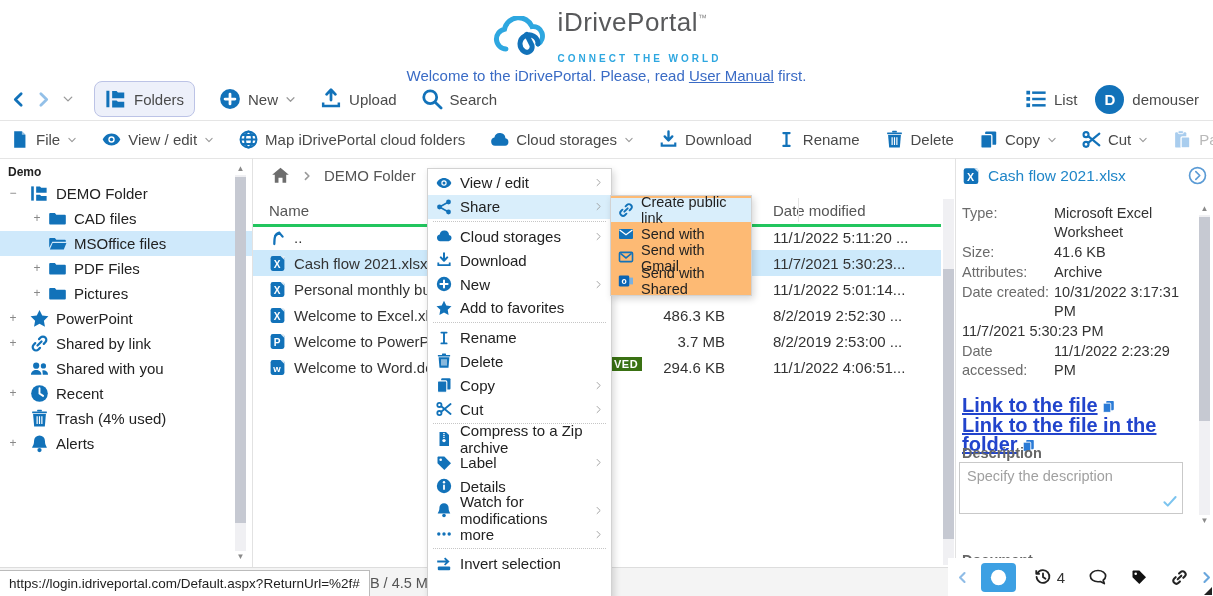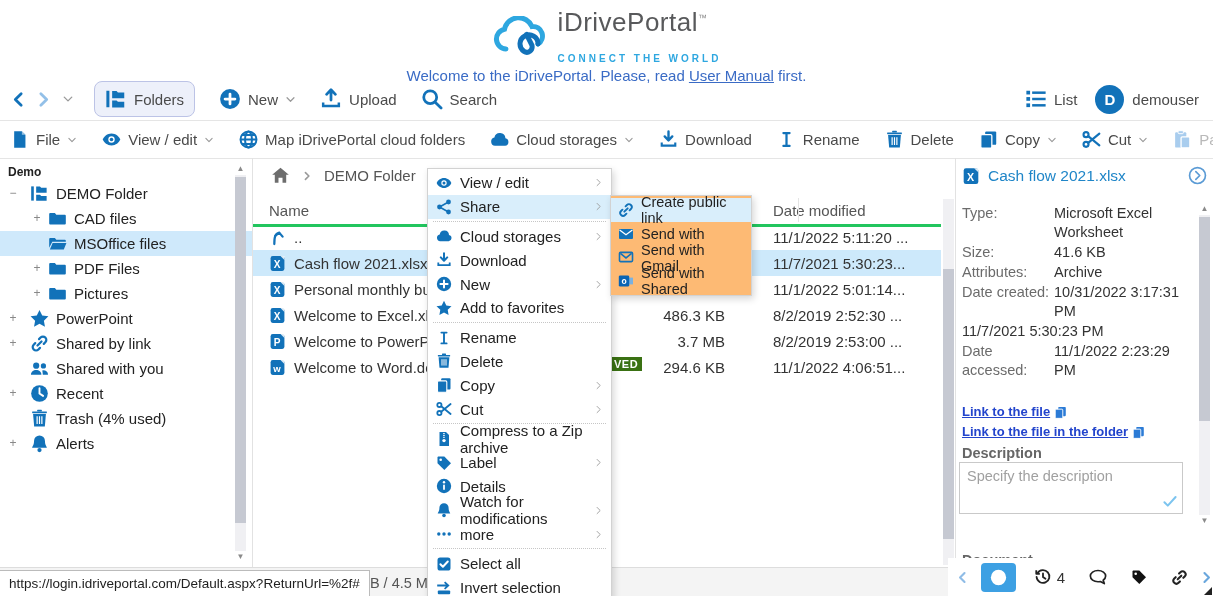--- a/index.html
+++ b/index.html
@@ -99,21 +99,21 @@
   
   .rpanel{position:absolute;left:956px;top:158px;right:0;bottom:28px;overflow:hidden}
   .rtitle{position:absolute;top:9px;left:6px;right:28px;display:flex;align-items:center;gap:8px;
           color:#2086c8;font-size:15.5px;white-space:nowrap;overflow:hidden}
   .rtitle .fi{width:18px;height:18px}
   .rpArrow{position:absolute;top:8px;right:6px;width:19px;height:19px;color:#5b9bd5;cursor:pointer}
   .fields{position:absolute;top:46px;left:6px;right:30px;font-size:14.5px;line-height:19px}
   .frowD{display:flex;margin-bottom:1px}
   .flab{width:92px;color:#6b6b6b;flex:none}
   .fval{flex:1;color:#333}
-  .rlinks{position:absolute;top:244px;left:6px;font-size:13px;line-height:19.5px}
+  .rlinks{position:absolute;top:238px;left:6px;font-size:20px;line-height:19.5px}
   .rlinks a{color:#2244cc;font-weight:bold;text-decoration:underline}
   .rlinks .ci{width:13px;height:13px;color:#2b7bd6;margin-left:4px}
   .dlab{position:absolute;top:287px;left:6px;color:#666;font-weight:bold;font-size:14.5px}
   .dbox{position:absolute;top:304px;left:3px;width:222px;height:50px;border:1px solid #c9c9c9}
   .dbox textarea{width:100%;height:100%;border:none;outline:none;resize:none;font-family:"Liberation Sans",sans-serif;
                  font-size:14.5px;color:#333;padding:5px 7px;box-sizing:border-box}
   .dbox textarea::placeholder{color:#a0a0a0}
   .dcheck{position:absolute;right:4px;bottom:4px;width:16px;height:16px;color:#7cc4ef}
   .docSec{position:absolute;top:394px;left:6px;color:#666;font-weight:bold;font-size:14.5px}
   .rpScroll{right:2px;top:46px;bottom:42px}
@@ -820,29 +820,20 @@
         </svg>
       </span>
     <span>more</span>
     <span class="ic sa">
         <svg viewBox="0 0 16 16" xmlns="http://www.w3.org/2000/svg">
           <path d="M5.5 2.5 11 8l-5.5 5.5" fill="none" stroke="currentColor" stroke-width="1.6" stroke-linecap="round" stroke-linejoin="round"></path>
         </svg>
       </span>
   </div>
   <div class="msep"></div>
-  <div class="mi">
-    <span class="ic mic">
-        <svg viewBox="0 0 16 16" xmlns="http://www.w3.org/2000/svg">
-          <rect x="1.5" y="1.5" width="13" height="13" rx="2.6" fill="currentColor"></rect>
-          <path d="M4.4 8.2l2.5 2.5 4.9-5.2" stroke="#fff" stroke-width="2" fill="none" stroke-linecap="round" stroke-linejoin="round"></path>
-        </svg>
-      </span>
-    <span>Select all</span>
-  </div>
   <div class="mi">
     <span class="ic mic">
         <svg viewBox="0 0 16 16" xmlns="http://www.w3.org/2000/svg">
           <g fill="currentColor">
             <path d="M1.2 4.6h8.6L8 2.8l1.2-1.2 4.4 4-4.4 4L8 8.4l1.8-1.8H1.2z"></path>
             <rect x="1.8" y="10.6" width="12.4" height="3.6" rx="1"></rect>
           </g>
         </svg>
       </span>
     <span>Invert selection</span>

